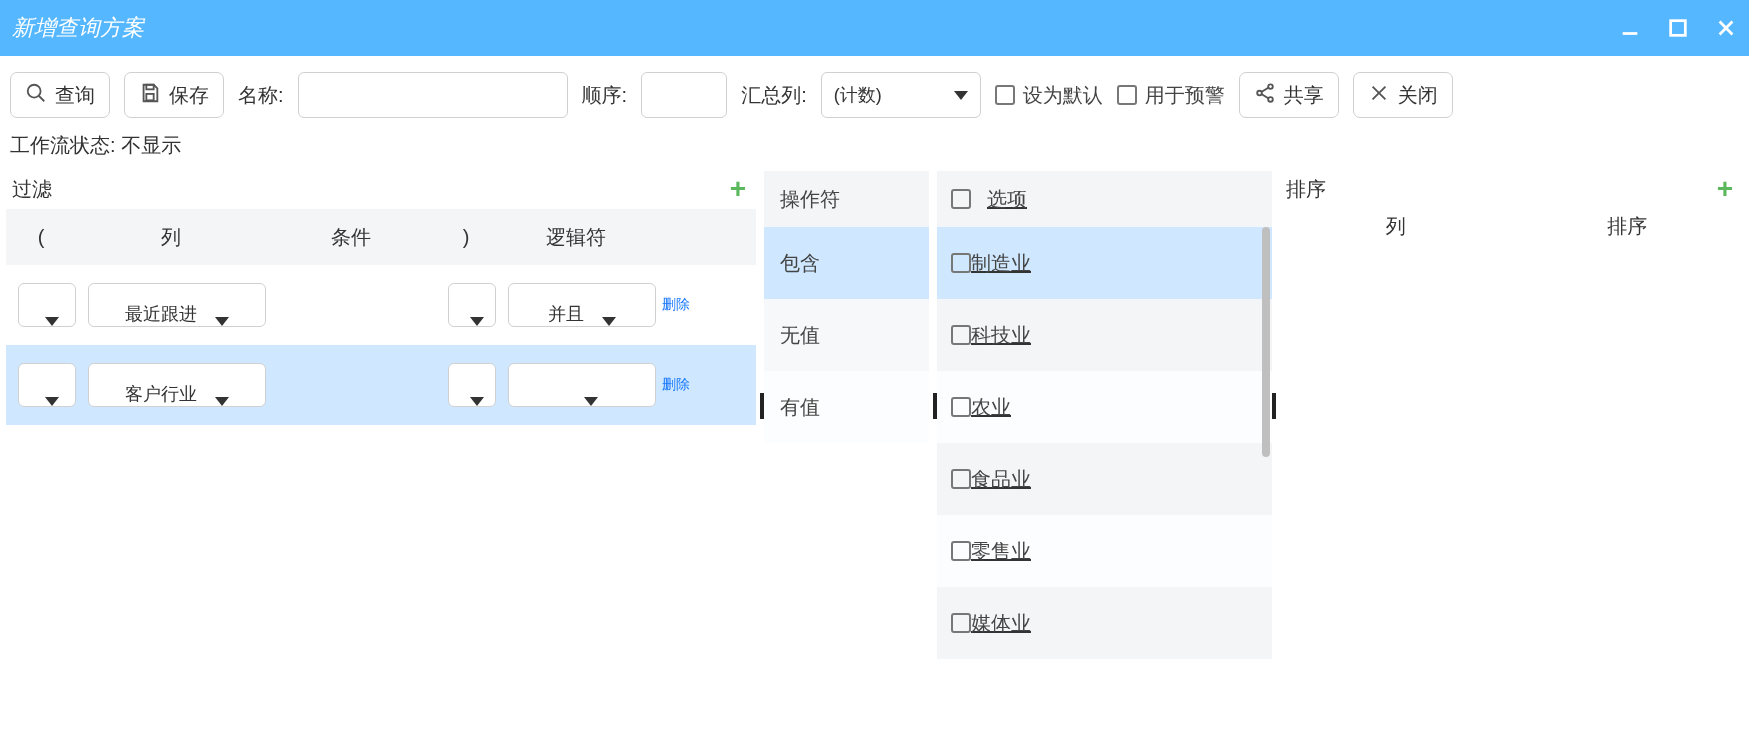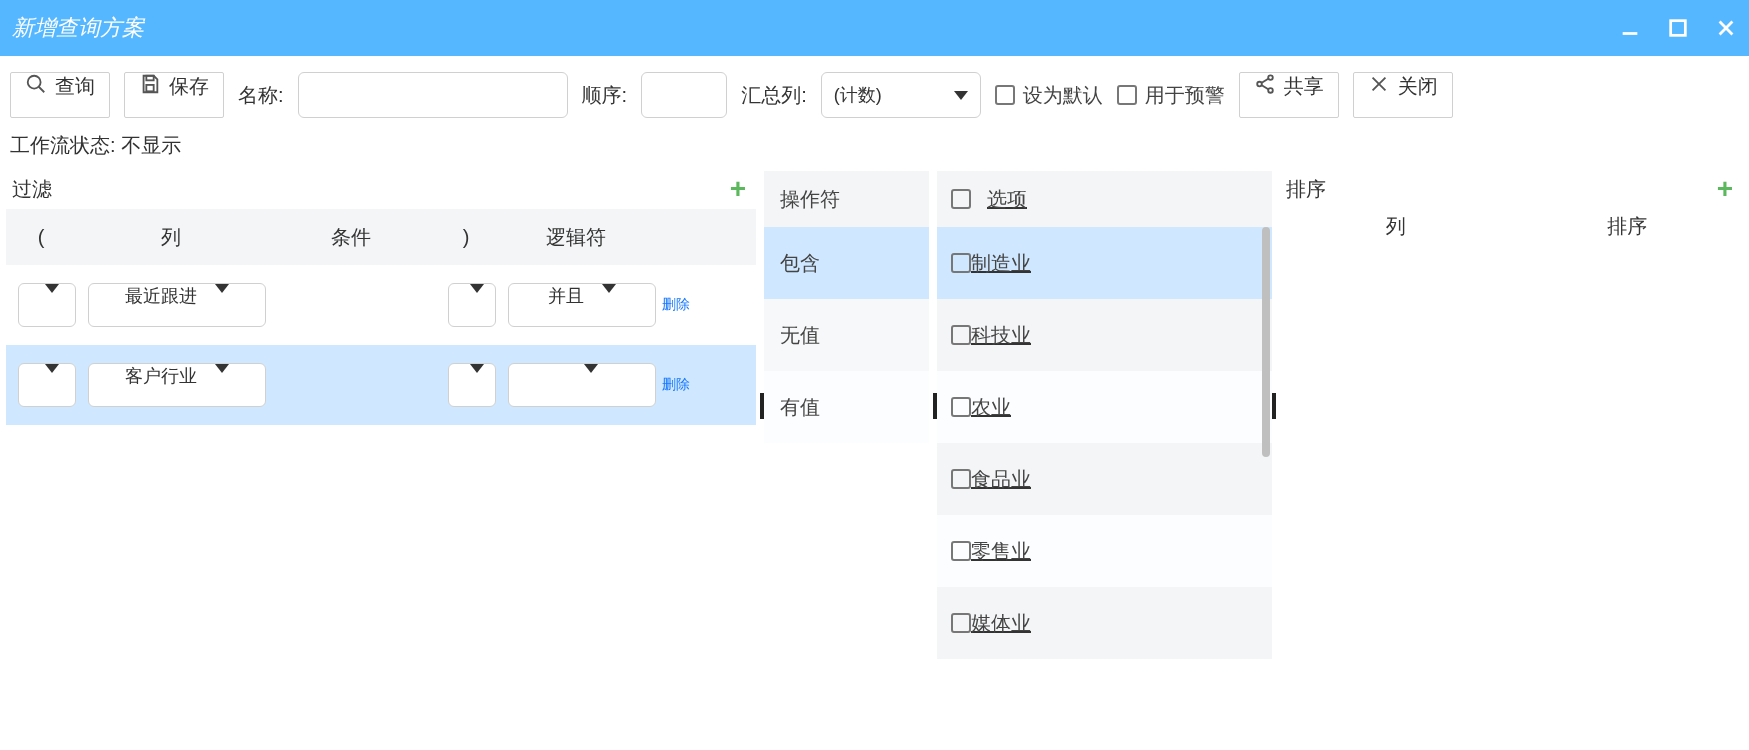--- a/index.html
+++ b/index.html
@@ -31,25 +31,26 @@
   
   .toolbar {
     display: flex;
     align-items: center;
     padding: 16px 10px 10px 10px;
     gap: 14px;
     flex-wrap: nowrap;
   }
   .btn {
     border: 1px solid #d0d0d0;
-    border-radius: 2px;
+    border-radius: 7px;
     background: #fff;
     height: 46px;
     padding: 0 14px;
     display: inline-flex;
+    align-items: center;
     gap: 8px;
     cursor: pointer;
     font-size: 20px;
     color: #333;
   }
   .btn svg { width: 22px; height: 22px; stroke: #555; fill: none; stroke-width: 2; }
   .lbl { font-size: 20px; color: #333; }
   .inp {
     border: 1px solid #d0d0d0;
     border-radius: 6px;
@@ -139,21 +140,21 @@
     align-items: center;
     padding: 18px 6px;
     gap: 0;
   }
   .filter-row.selected { background: #cfe8ff; }
   .small-sel {
     border: 1px solid #d0d0d0;
     border-radius: 6px;
     height: 44px;
     display: inline-flex;
-    align-items: flex-start;
+    align-items: flex-end;
     justify-content: center;
     gap: 8px;
     padding: 0 10px;
     background: #fff;
     cursor: pointer;
     margin: 0 6px;
     font-size: 18px;
   }
   .small-sel .caret { border-top-color: #333; }
   .link { color: #1677ff; cursor: pointer; font-size: 14px; }

